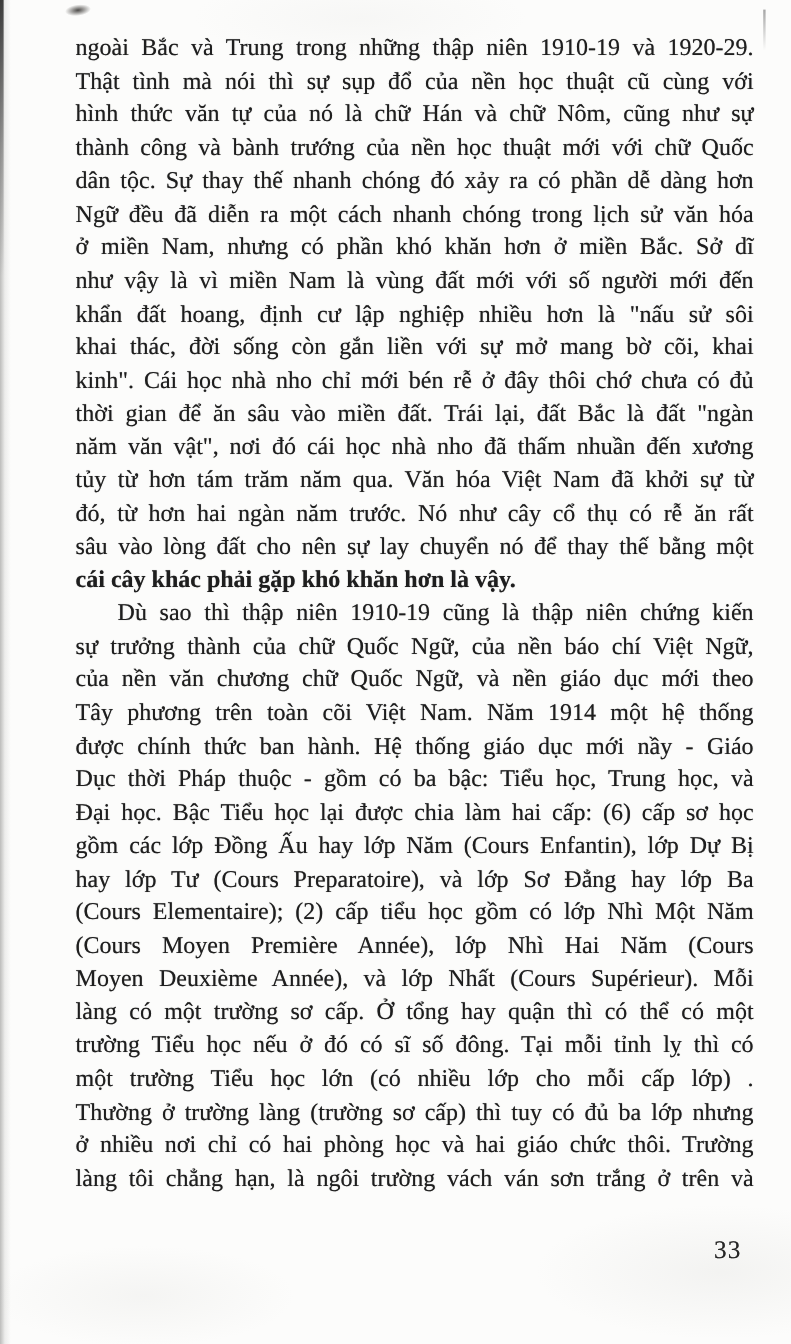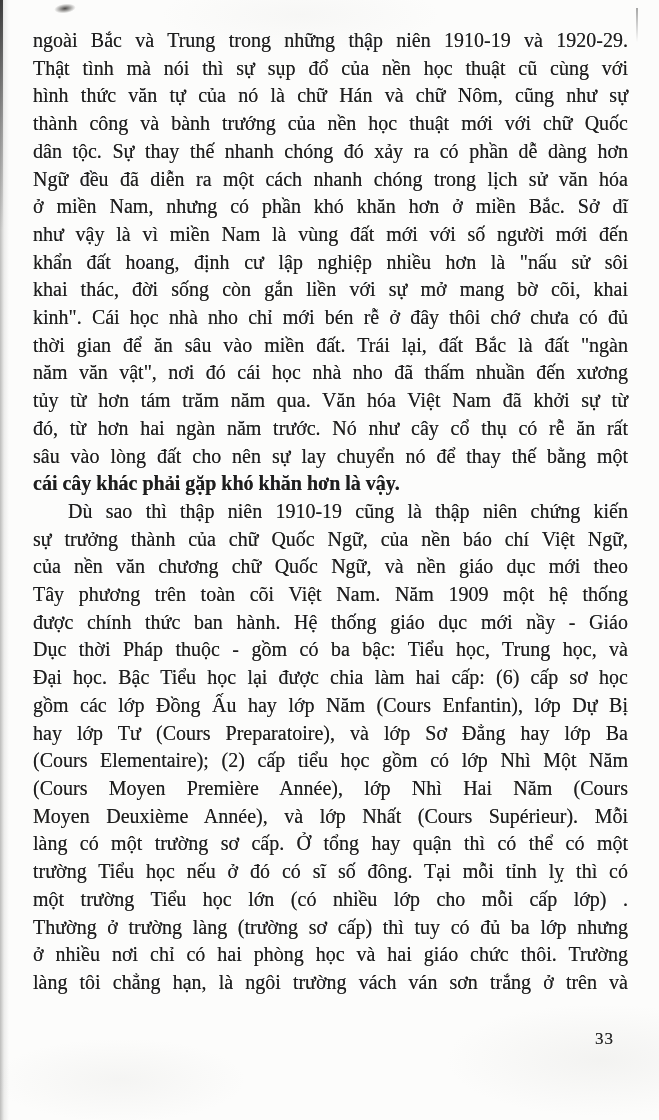--- a/index.html
+++ b/index.html
@@ -45,27 +45,28 @@
     position: absolute; left: 33px; top: 27px; width: 595px;
     font-size: 20px;
     line-height: 27.7px;
     color: #1e1e1e;
     text-shadow: 0 0 0.6px rgba(25,25,25,0.65);
   }
   .line {
     text-align: justify;
     text-align-last: justify;
     white-space: normal;
+    margin-left: 30px;
   }
   .line.para-end { text-align-last: left; font-weight: bold; }
   .line.indent  { text-indent: 35px; }
   .pagenum {
     position: absolute; left: 595px; top: 1029px;
     width: 40px;
-    font-size: 17px; color: #262626;
+    font-size: 21px; color: #262626;
     letter-spacing: 1px;
     text-shadow: 0 0 0.5px rgba(25,25,25,0.6);
   }
 </style>
 </head>
 <body>
 
 <div class="page-scan">
   <div class="scan-edge-left"></div>
   <div class="scan-edge-left-dark"></div>
@@ -86,21 +87,21 @@
       <div class="line">kinh". Cái học nhà nho chỉ mới bén rễ ở đây thôi chớ chưa có đủ</div>
       <div class="line">thời gian để ăn sâu vào miền đất. Trái lại, đất Bắc là đất "ngàn</div>
       <div class="line">năm văn vật", nơi đó cái học nhà nho đã thấm nhuần đến xương</div>
       <div class="line">tủy từ hơn tám trăm năm qua. Văn hóa Việt Nam đã khởi sự từ</div>
       <div class="line">đó, từ hơn hai ngàn năm trước. Nó như cây cổ thụ có rễ ăn rất</div>
       <div class="line">sâu vào lòng đất cho nên sự lay chuyển nó để thay thế bằng một</div>
       <div class="line para-end">cái cây khác phải gặp khó khăn hơn là vậy.</div>
       <div class="line indent">Dù sao thì thập niên 1910-19 cũng là thập niên chứng kiến</div>
       <div class="line">sự trưởng thành của chữ Quốc Ngữ, của nền báo chí Việt Ngữ,</div>
       <div class="line">của nền văn chương chữ Quốc Ngữ, và nền giáo dục mới theo</div>
-      <div class="line">Tây phương trên toàn cõi Việt Nam. Năm 1909 một hệ thống</div>
+      <div class="line">Tây phương trên toàn cõi Việt Nam. Năm 1914 một hệ thống</div>
       <div class="line">được chính thức ban hành. Hệ thống giáo dục mới nầy - Giáo</div>
       <div class="line">Dục thời Pháp thuộc - gồm có ba bậc: Tiểu học, Trung học, và</div>
       <div class="line">Đại học. Bậc Tiểu học lại được chia làm hai cấp: (6) cấp sơ học</div>
       <div class="line">gồm các lớp Đồng Ấu hay lớp Năm (Cours Enfantin), lớp Dự Bị</div>
       <div class="line">hay lớp Tư (Cours Preparatoire), và lớp Sơ Đẳng hay lớp Ba</div>
       <div class="line">(Cours Elementaire); (2) cấp tiểu học gồm có lớp Nhì Một Năm</div>
       <div class="line">(Cours Moyen Première Année), lớp Nhì Hai Năm (Cours</div>
       <div class="line">Moyen Deuxième Année), và lớp Nhất (Cours Supérieur). Mỗi</div>
       <div class="line">làng có một trường sơ cấp. Ở tổng hay quận thì có thể có một</div>
       <div class="line">trường Tiểu học nếu ở đó có sĩ số đông. Tại mỗi tỉnh lỵ thì có</div>

